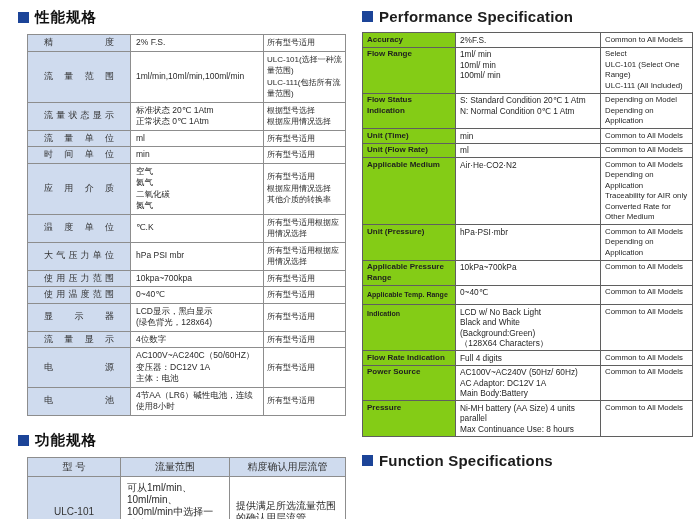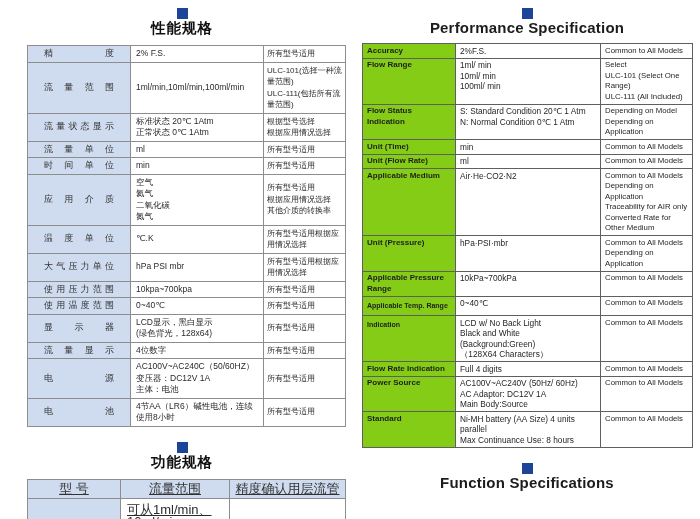--- a/index.html
+++ b/index.html
@@ -6,21 +6,21 @@
   body{
     width:700px;height:519px;overflow:hidden;background:#ffffff;
     font-family:"Liberation Sans","DejaVu Sans",sans-serif;color:#222;
   }
   .page{display:flex;gap:16px;padding:6px 8px 0 18px;box-sizing:border-box;}
   .col{display:flex;flex-direction:column;}
   .col-left{width:328px;flex:0 0 328px;}
   .col-right{width:330px;flex:0 0 330px;}
   .section + .section{margin-top:13px;}
 
-  .section-title{display:flex;align-items:center;margin:2px 0 7px;flex-direction:column;}
+  .section-title{display:flex;align-items:center;gap:6px;margin:2px 0 7px;}
   .sq{width:11px;height:11px;background:#1c4498;flex:0 0 auto;}
   .t-cn{font-size:14.5px;font-weight:bold;color:#101010;letter-spacing:1px;}
   .t-en{font-size:15px;font-weight:bold;color:#1c1c1c;letter-spacing:0.2px;}
 
   .tbl{display:table;border-collapse:collapse;}
   .row{display:table-row;}
   .cell{display:table-cell;vertical-align:middle;white-space:pre-line;}
 
   
   .indent{margin-left:9px;}
@@ -37,21 +37,21 @@
   .en-perf .cell{border:1px solid #5f5f5f;font-size:8.3px;line-height:10.5px;padding:1.5px 4px;vertical-align:top;color:#1f1f1f;}
   .en-perf .c1{width:84px;background:#84cc16;font-size:8px;font-weight:bold;}
   .en-perf .c2{width:136px;}
   .en-perf .c3{font-size:7.8px;}
   .en-perf .row:nth-child(9) .c1,
   .en-perf .row:nth-child(10) .c1{font-size:7px;padding-top:4px;padding-bottom:4px;}
   .en-perf .row:nth-child(14) .cell{padding-bottom:18px;}
 
   
   .cn-func{width:318px;}
-  .cn-func .cell{border:1px solid #8d8d8d;font-size:13px;line-height:12px;padding:5px 6px;color:#2a2a2a;text-decoration:underline;}
+  .cn-func .cell{border:1px solid #8d8d8d;font-size:10px;line-height:12px;padding:5px 6px;color:#2a2a2a;}
   .cn-func .c1{width:80px;background:#cfdbee;text-align:center;color:#333;}
   .cn-func .c2{width:96px;}
   .cn-func .head .cell{background:#cfdbee;text-align:center;font-weight:normal;padding:3px 4px;color:#333;}
 </style>
 </head>
 <body>
 
 <div class="page">
 
   <div class="col col-left">
@@ -241,25 +241,25 @@
           </div>
           <div class="row">
             <div class="cell c1">Flow Rate Indication</div>
             <div class="cell c2">Full 4 digits</div>
             <div class="cell c3">Common to All Models</div>
           </div>
           <div class="row">
             <div class="cell c1">Power Source</div>
             <div class="cell c2">AC100V~AC240V (50Hz/ 60Hz)
 AC Adaptor: DC12V 1A
-Main Body:Source</div>
-            <div class="cell c3">Common to All Models</div>
-          </div>
-          <div class="row">
-            <div class="cell c1">Standard</div>
+Main Body:Battery</div>
+            <div class="cell c3">Common to All Models</div>
+          </div>
+          <div class="row">
+            <div class="cell c1">Pressure</div>
             <div class="cell c2">Ni-MH battery (AA Size) 4 units parallel
 Max Continuance Use: 8 hours</div>
             <div class="cell c3">Common to All Models</div>
           </div>
         </div>
     </div>
 
     <div class="section">
       <div class="section-title">
         <span class="sq"></span>

